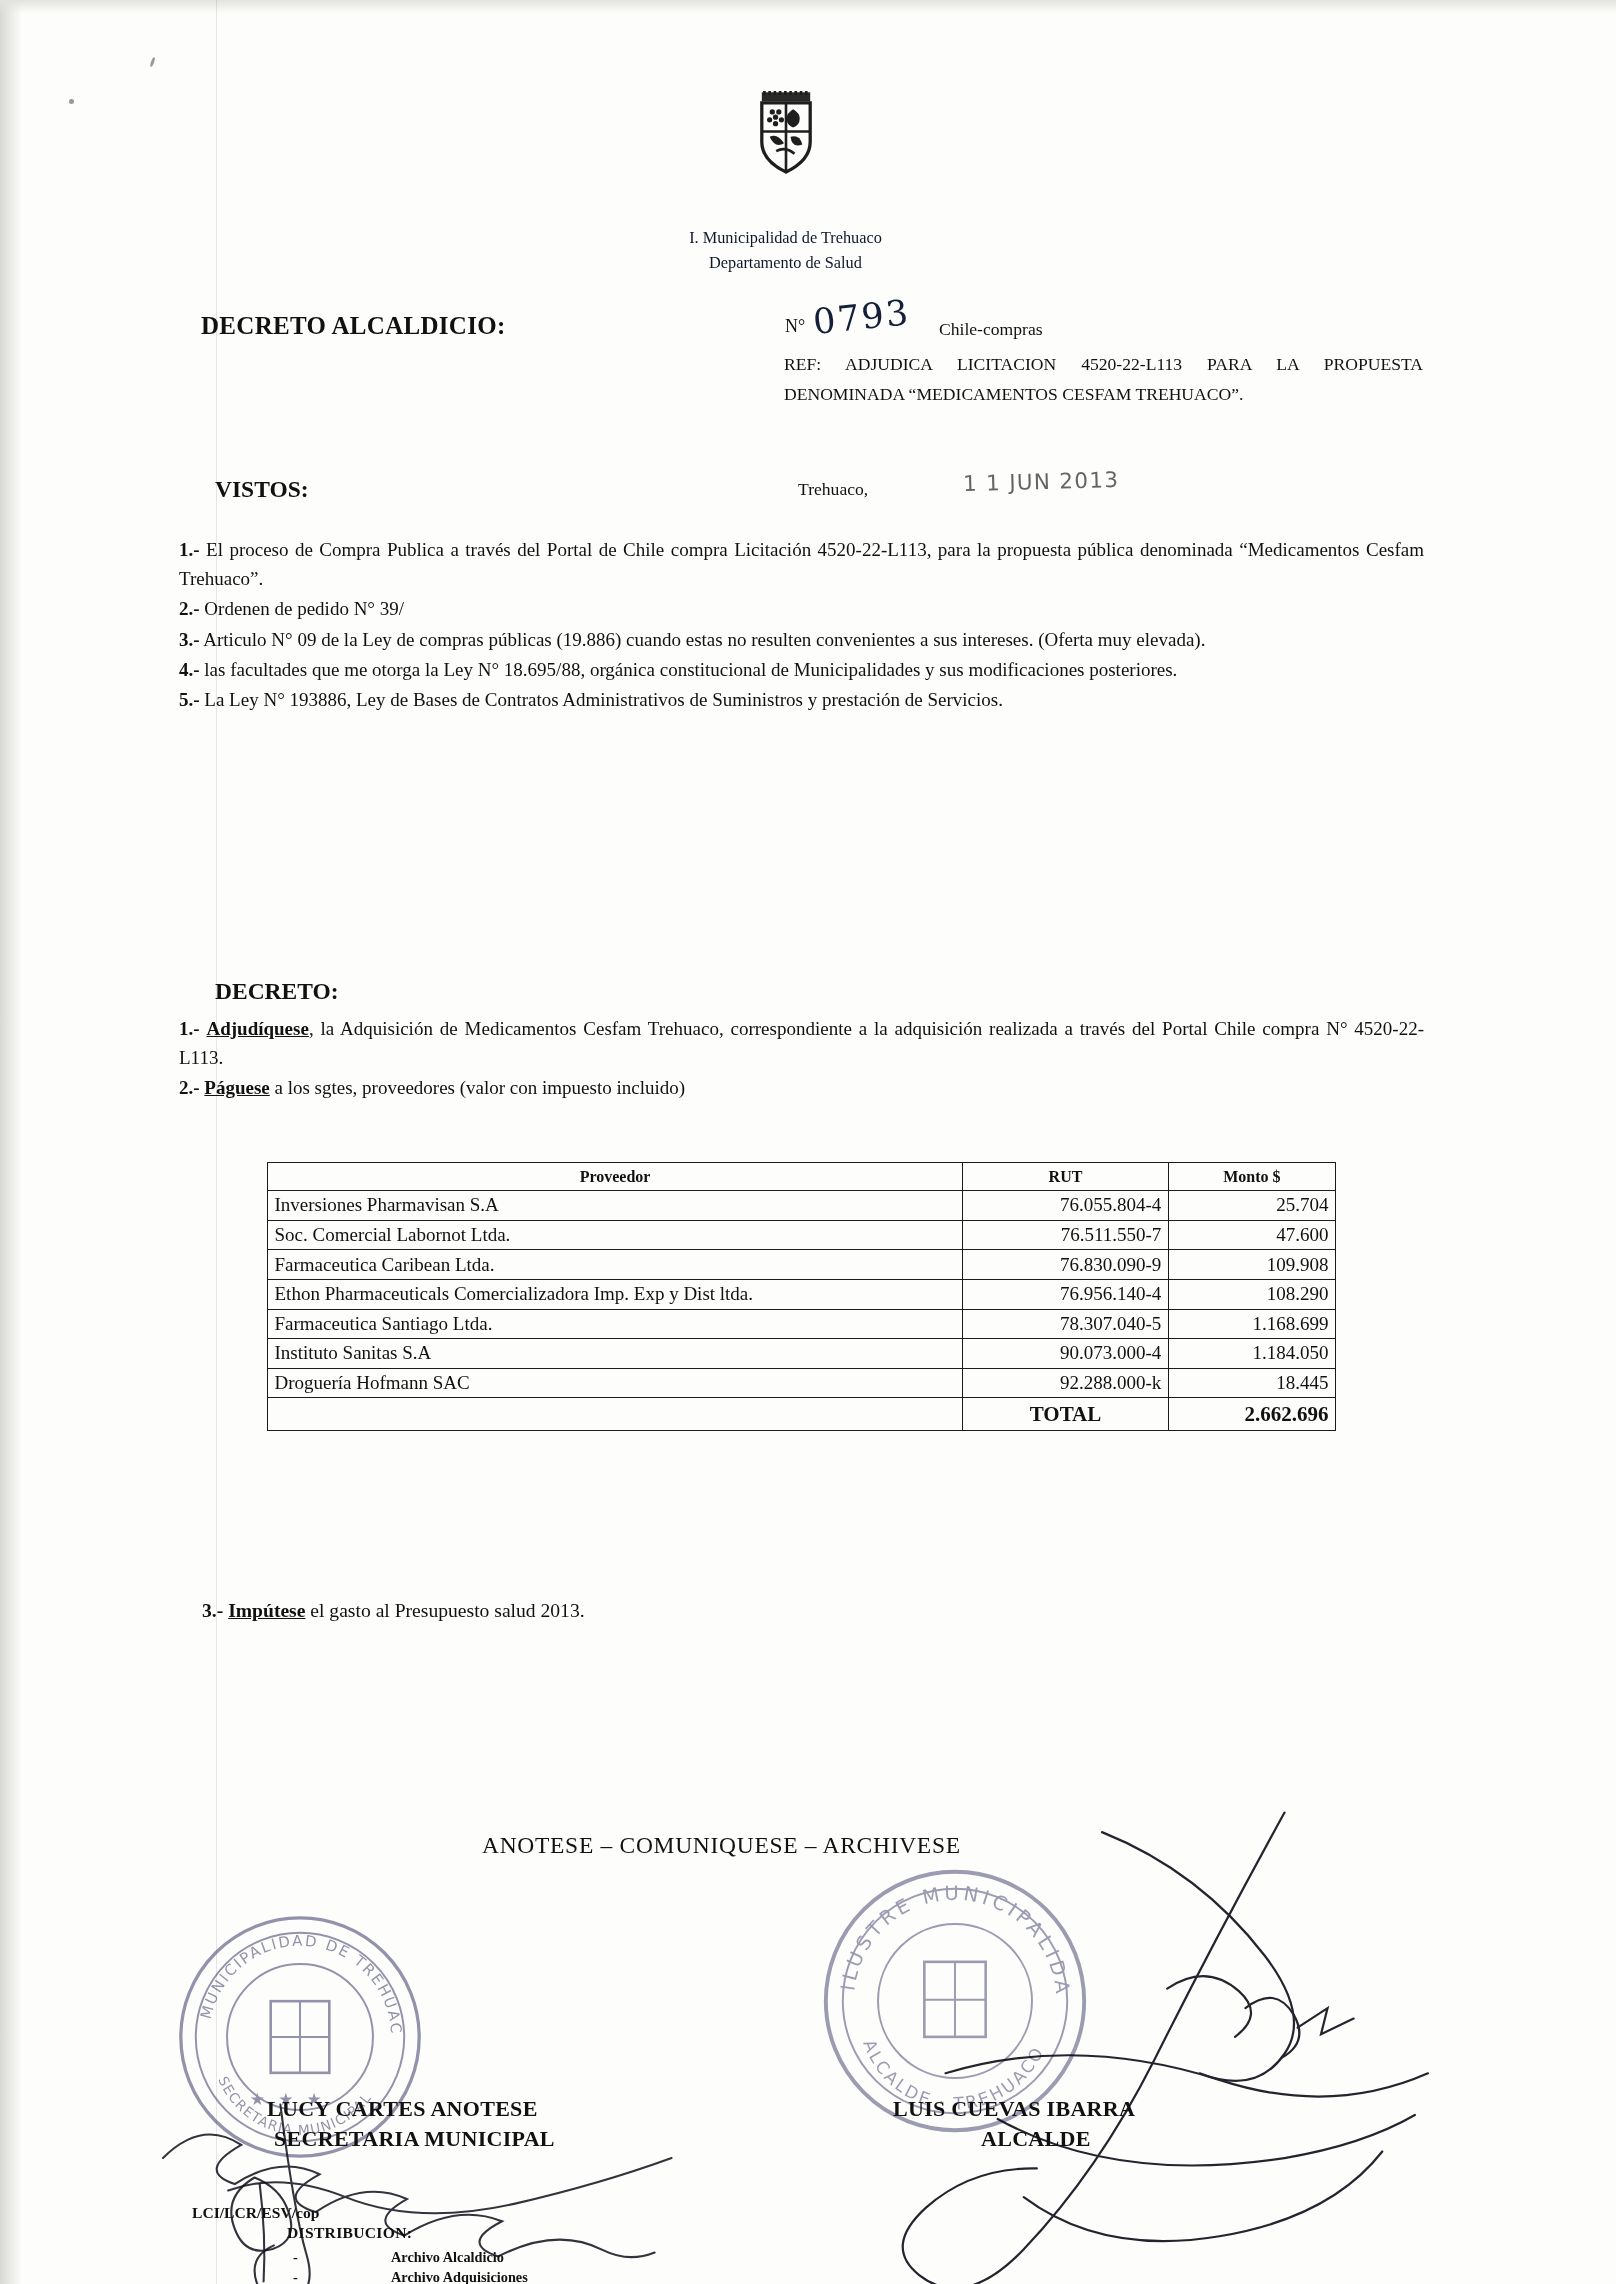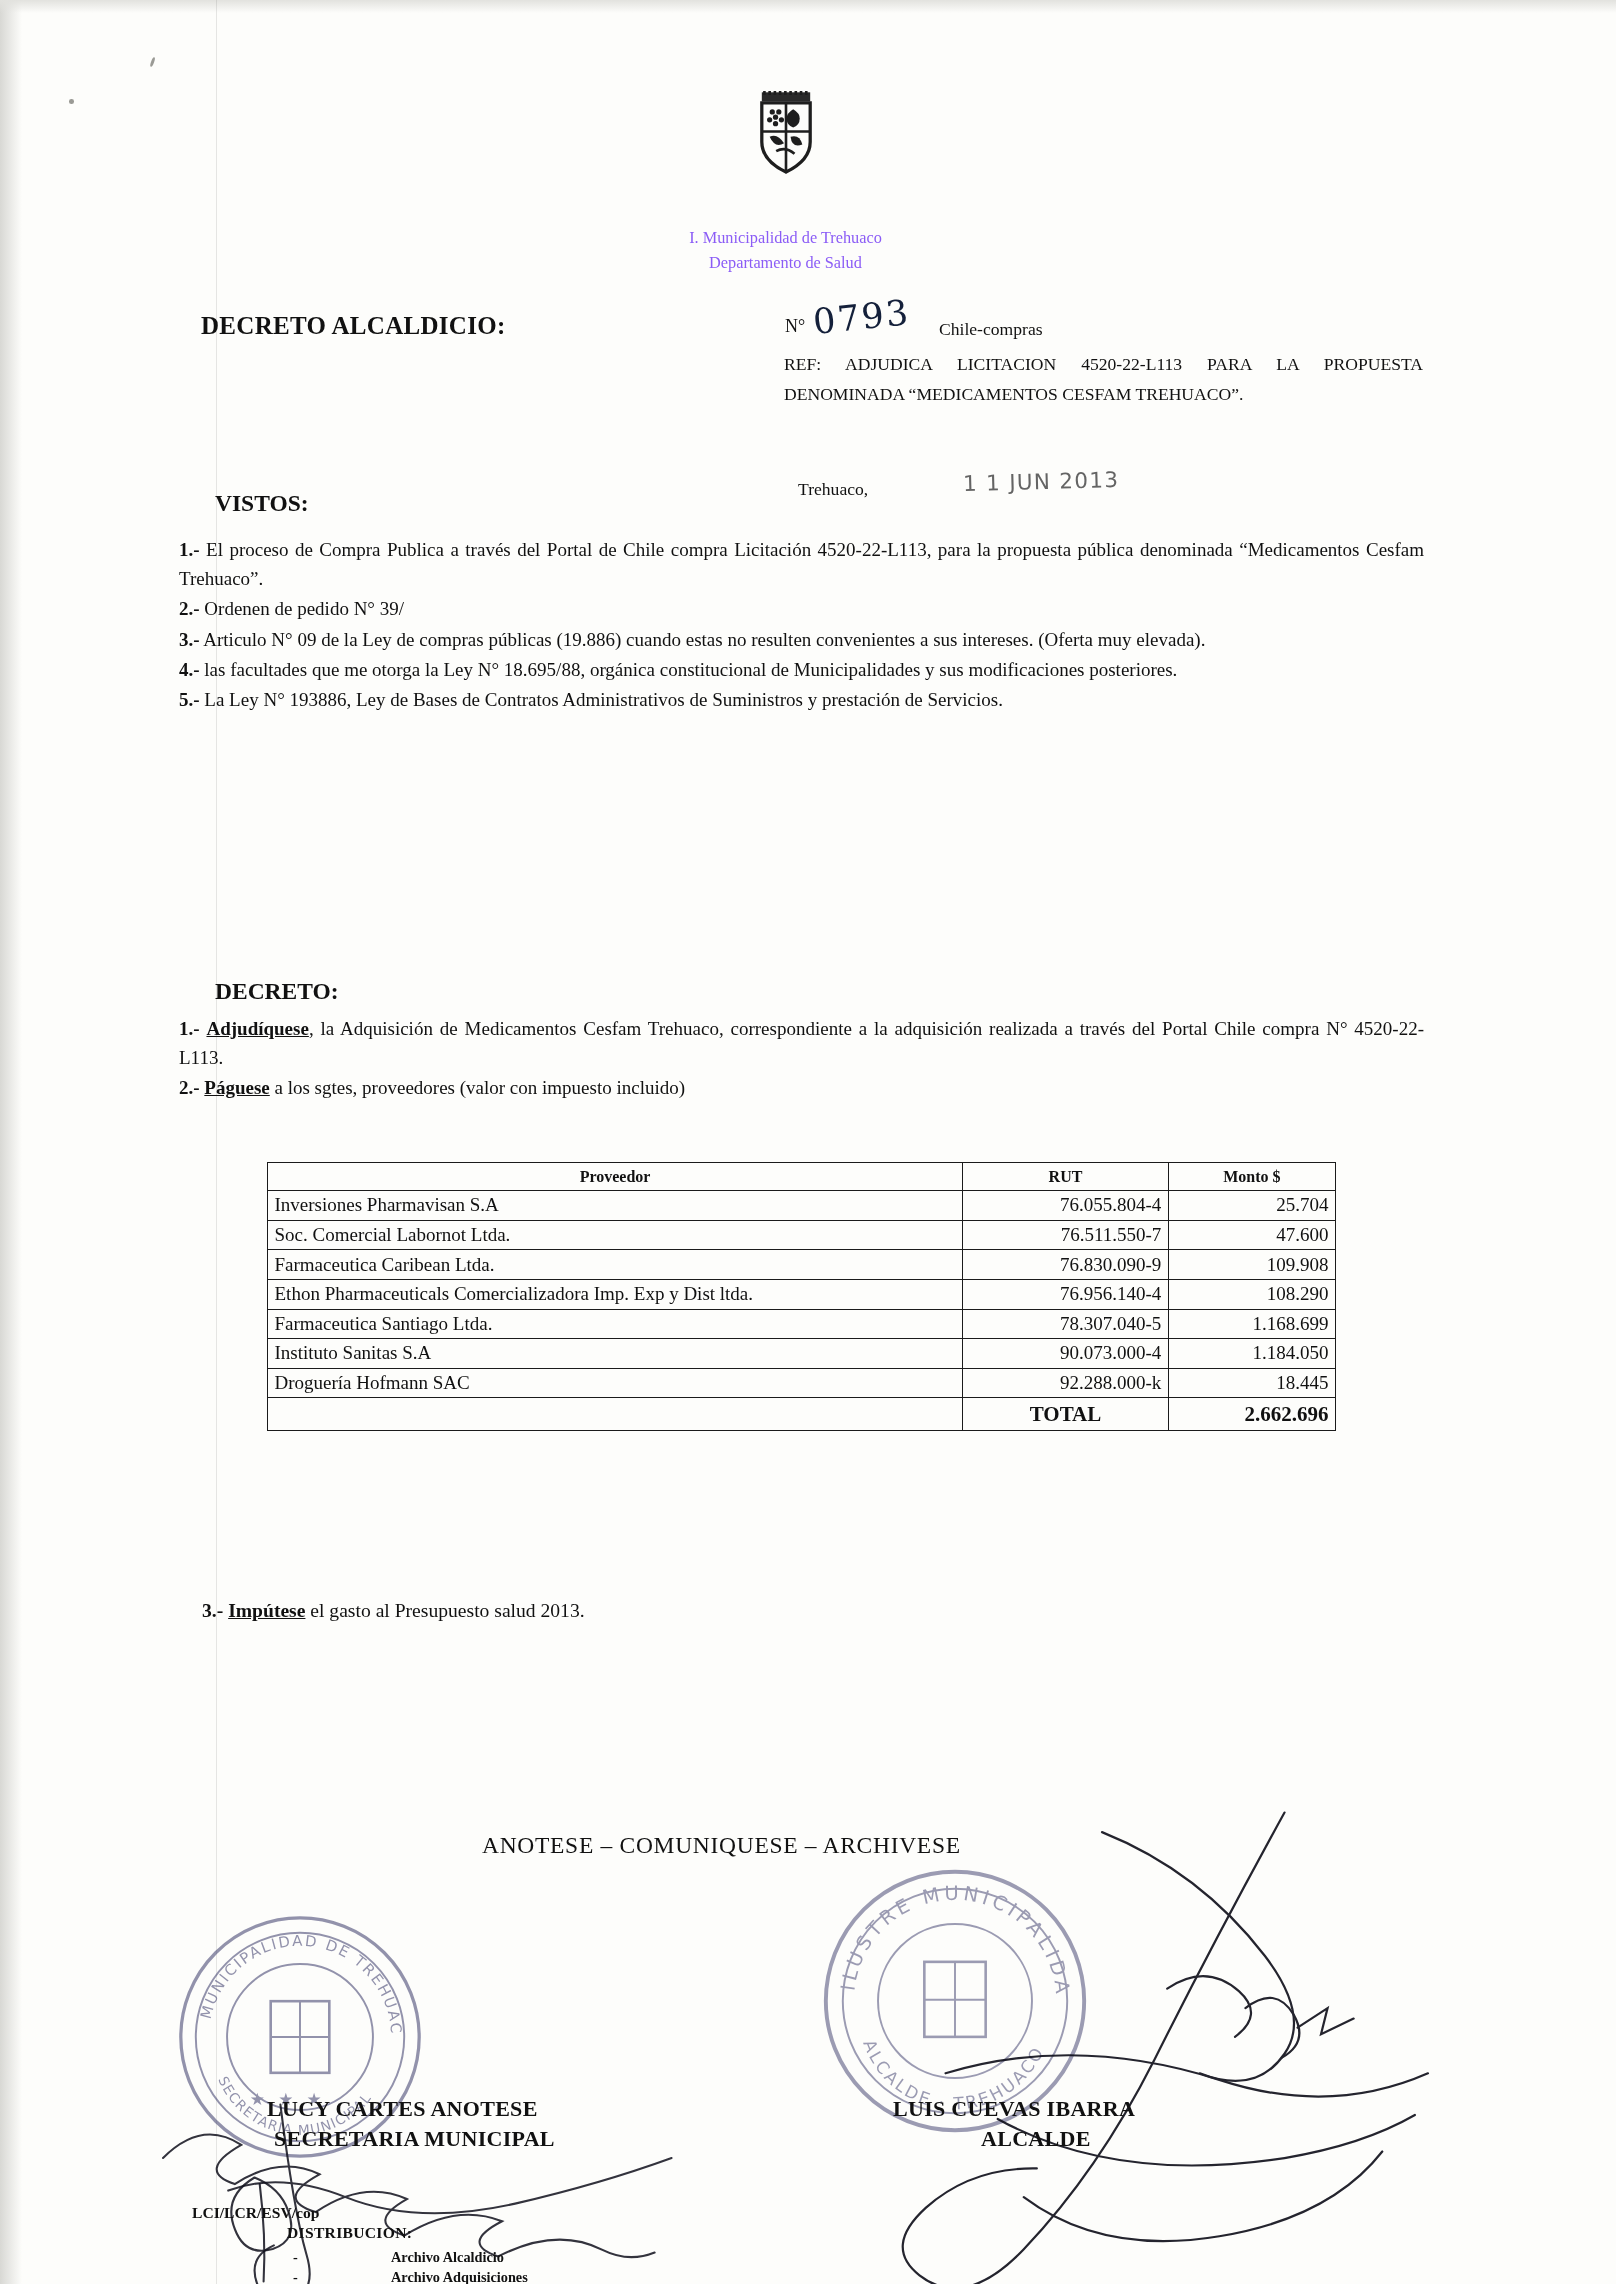--- a/index.html
+++ b/index.html
@@ -52,21 +52,21 @@
     width: 72px;
     height: 85px;
   }
   .crest svg { width: 72px; height: 85px; display: block; }
 
   .org-line {
     position: absolute;
     width: 521px;
     text-align: center;
     font-size: 16.3px;
-    color: #8b5cf6;
+    color: #0f172a;
   }
   .org1 { left: 525px; top: 228px; }
   .org2 { left: 525px; top: 253px; }
 
   .decreto-title {
     position: absolute;
     left: 201px;
     top: 312px;
     font-size: 25px;
     font-weight: bold;
@@ -121,21 +121,21 @@
     font-family: "DejaVu Sans", sans-serif;
     color: #3a3a3a;
     letter-spacing: 1.3px;
     opacity: 0.78;
     transform: rotate(-1.5deg);
   }
 
   .vistos-title {
     position: absolute;
     left: 215px;
-    top: 490px;
+    top: 476px;
     font-size: 23.5px;
     font-weight: bold;
   }
 
   .body-block {
     position: absolute;
     left: 179px;
     top: 535px;
     width: 1245px;
     font-size: 19px;

